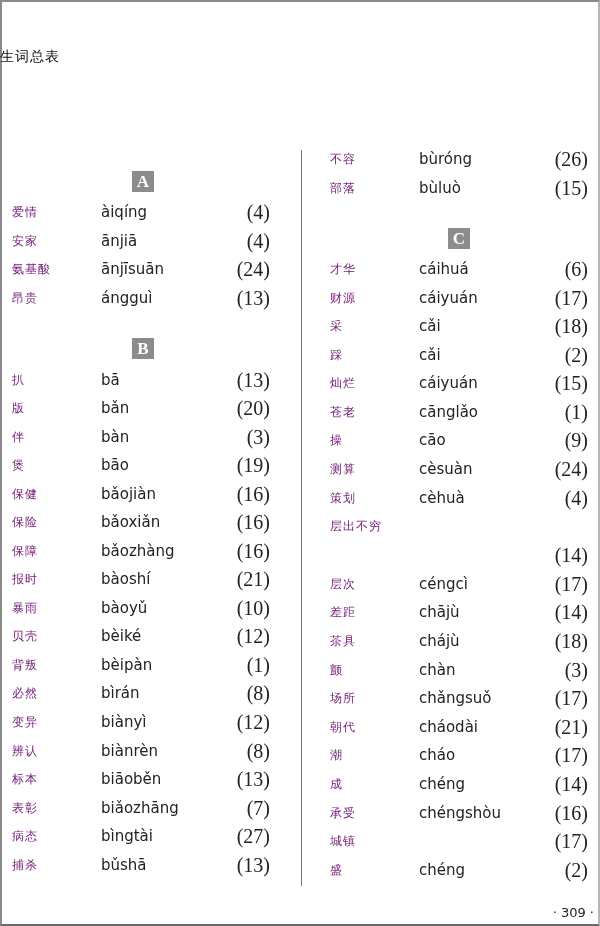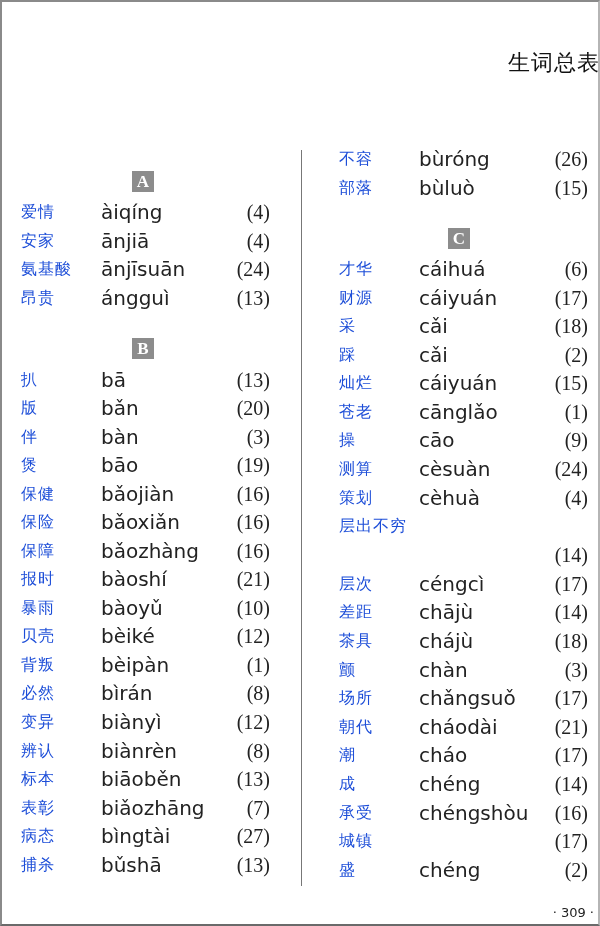--- a/index.html
+++ b/index.html
@@ -5,32 +5,32 @@
   html, body { margin: 0; padding: 0; }
   body {
     width: 600px; height: 926px; background: #ffffff; position: relative; overflow: hidden;
     font-family: "DejaVu Serif", serif; color: #1a1a1a;
   }
   .page-frame {
     position: absolute; left: 0; top: 0; width: 596px; height: 922px;
     border: 2px solid #8a8a8a; border-right-color: #b5b5b5; border-bottom-color: #6a6a6a;
   }
   .title {
-    position: absolute; top: 48px; left: 0; width: 600px; text-align: right;
-    font-family: "DejaVu Sans", sans-serif; font-size: 22px; letter-spacing: 1px; color: #111;
+    position: absolute; top: 48px; left: 0; width: 600px; text-align: left;
+    font-family: "DejaVu Sans", sans-serif; font-size: 14px; letter-spacing: 1px; color: #111;
   }
   .divider {
     position: absolute; left: 301px; top: 150px; width: 1px; height: 736px; background: #777;
   }
   .col { position: absolute; top: 0; }
   .col-left { left: 12px; width: 258px; }
   .col-right { left: 330px; width: 258px; }
   .row { position: absolute; height: 28px; width: 100%; font-size: 15px; line-height: 28px; }
-  .hanzi { position: absolute; left: 9px; font-family: "DejaVu Serif", serif; font-size: 16px; color: #1d4ed8; letter-spacing: 1px; }
-  .pinyin { position: absolute; left: 89px; font-family: "DejaVu Sans", sans-serif; font-size: 20px; color: #222; }
+  .hanzi { position: absolute; left: 0; font-family: "DejaVu Serif", serif; font-size: 12px; color: #701a75; letter-spacing: 1px; }
+  .pinyin { position: absolute; left: 89px; font-family: "DejaVu Sans", sans-serif; font-size: 15px; color: #222; }
   .lesson { position: absolute; right: 0; font-family: "Liberation Serif", serif; font-size: 20px; color: #222; }
   .badge {
     position: absolute; width: 22px; height: 21px; background: #8c8c8c; color: #fff;
     font-family: "Liberation Serif", serif; font-weight: bold; font-size: 17px; text-align: center; line-height: 21px;
   }
   .page-num {
     position: absolute; right: 6px; bottom: 6px; font-family: "DejaVu Sans", sans-serif; font-size: 13px; color: #222;
   }
 </style>
 </head>

